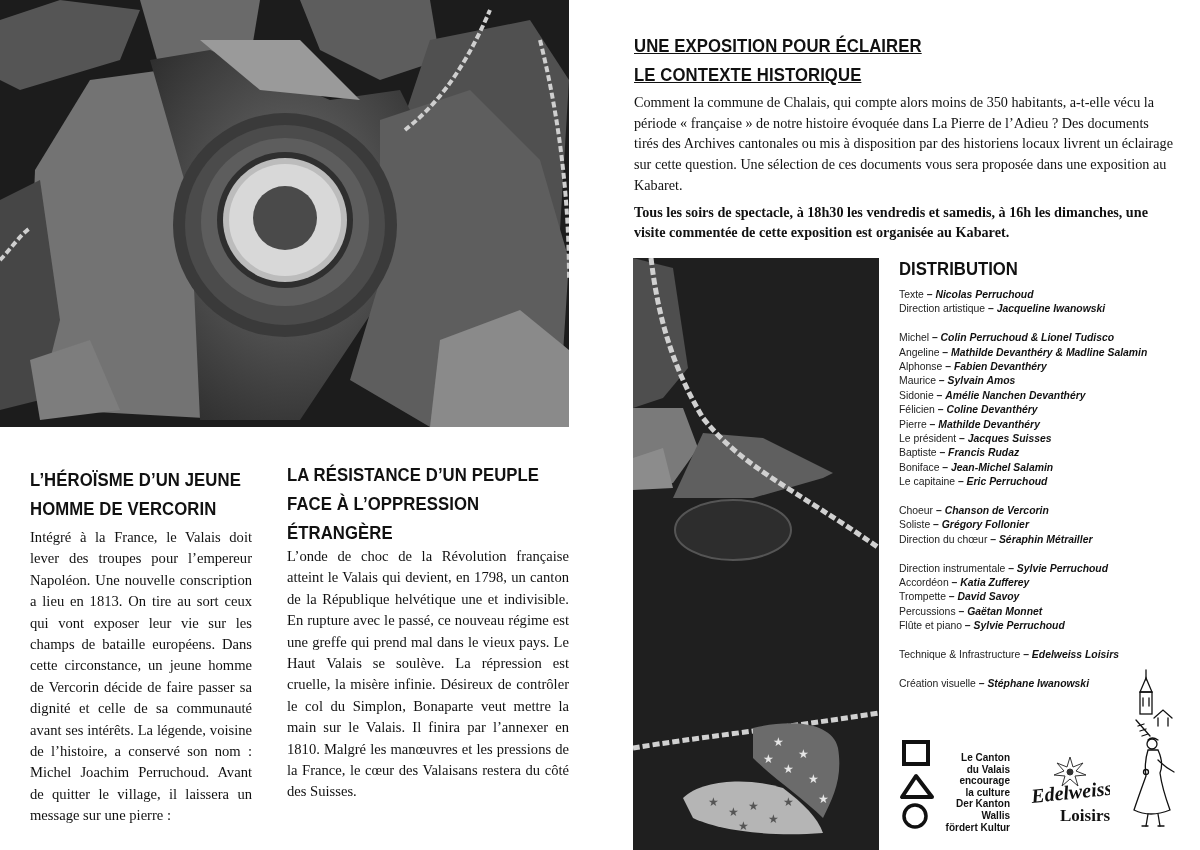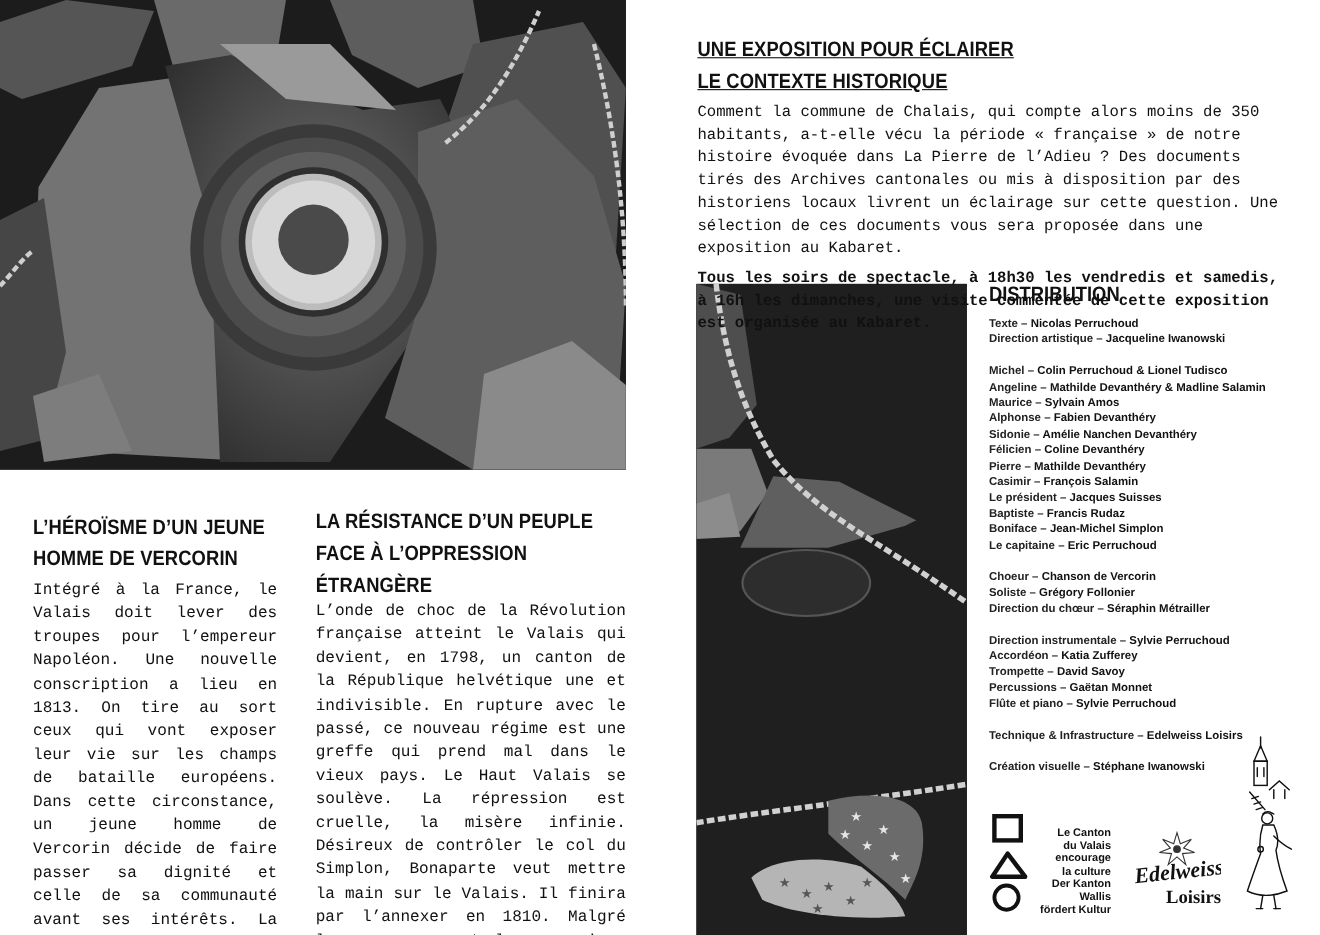--- a/index.html
+++ b/index.html
@@ -13,43 +13,43 @@
   .photo svg { display:block; width:100%; height:100%; }
 
   h2 {
     margin:0; font-weight:700; font-size:19px; line-height:29px;
     text-transform:uppercase; letter-spacing:0.1px;
     font-family:"Liberation Sans", sans-serif;
     transform:scaleX(0.88); transform-origin:left top; white-space:nowrap;
   }
   .col-text {
     font-size:14.6px; line-height:21.4px; text-align:justify;
-    font-family:Liberation Mono, monospace;
+    font-family:Liberation Serif, serif;
   }
 
   #expo-title { left:634px; top:31px;text-decoration:underline; }
   #expo-body { left:634px; top:92px; width:541px; font-size:14.2px; line-height:20.7px; text-align:left; }
   #expo-body p { margin:0; }
   #expo-body p.bold { font-weight:700; margin-top:6px; }
 
   #hero-title { left:30px; top:465px; }
   #hero-body { left:30px; top:527px; width:222px; }
 
   #resist-title { left:287px; top:460px; line-height:27px; }
   #resist-body { left:287px; top:546px; width:282px; }
 
   #dist { left:899px; top:258px; width:300px; }
   #dist h3 { margin:0 0 8px 0; font-size:19px; font-weight:700; line-height:22px;
     transform:scaleX(0.88); transform-origin:left top; }
   .dist-list { list-style:none; margin:0; padding:0; font-size:10.4px; line-height:14.4px; color:#222; }
   .dist-list li { white-space:nowrap; }
   .dist-list li.gap { margin-top:14.4px; }
-  .dist-list .role { font-weight:700; }
+  .dist-list .role { font-weight:400; }
   .dist-list .sep { font-weight:700; }
-  .dist-list .name { font-weight:700; color:#111; }
+  .dist-list .name { font-weight:700; color:#111;font-style:italic; }
 
   #canton-logo { left:898px; top:740px; width:40px; height:90px; }
   #canton-text { left:940px; top:752px; width:70px; text-align:right;
     font-size:10px; line-height:11.6px; font-weight:700; }
   #edelweiss-logo { left:1030px; top:755px; width:80px; height:70px; }
   #sketch { left:1130px; top:668px; width:60px; height:165px; }
 </style>
 </head>
 <body>
 
@@ -141,29 +141,28 @@
   <span>L’onde de choc de la Révolution française atteint le Valais qui devient, en 1798, un canton de la République helvétique une et indivisible. En rupture avec le passé, ce nouveau régime est une greffe qui prend mal dans le vieux pays. Le Haut Valais se soulève. La répression est cruelle, la misère infinie. Désireux de contrôler le col du Simplon, Bonaparte veut mettre la main sur le Valais. Il finira par l’annexer en 1810. Malgré les manœuvres et les pressions de la France, le cœur des Valaisans restera du côté des Suisses.</span>
 </div>
 
 <div class="abs" id="dist">
   <h3>DISTRIBUTION</h3>
   <ul class="dist-list">
     <li><span class="role">Texte</span><span class="sep"> – </span><span class="name">Nicolas Perruchoud</span></li>
     <li><span class="role">Direction artistique</span><span class="sep"> – </span><span class="name">Jacqueline Iwanowski</span></li>
     <li class="gap"><span class="role">Michel</span><span class="sep"> – </span><span class="name">Colin Perruchoud &amp; Lionel Tudisco</span></li>
     <li><span class="role">Angeline</span><span class="sep"> – </span><span class="name">Mathilde Devanthéry &amp; Madline Salamin</span></li>
+    <li><span class="role">Alphonse</span><span class="sep"> – </span><span class="name">Fabien Devanthéry</span></li>
     <li><span class="role">Maurice</span><span class="sep"> – </span><span class="name">Sylvain Amos</span></li>
-    <li><span class="role">Alphonse</span><span class="sep"> – </span><span class="name">Fabien Devanthéry</span></li>
     <li><span class="role">Sidonie</span><span class="sep"> – </span><span class="name">Amélie Nanchen Devanthéry</span></li>
     <li><span class="role">Félicien</span><span class="sep"> – </span><span class="name">Coline Devanthéry</span></li>
     <li><span class="role">Pierre</span><span class="sep"> – </span><span class="name">Mathilde Devanthéry</span></li>
-    <li><span class="role">Casimir</span><span class="sep"> – </span><span class="name">François Salamin</span></li>
     <li><span class="role">Le président</span><span class="sep"> – </span><span class="name">Jacques Suisses</span></li>
     <li><span class="role">Baptiste</span><span class="sep"> – </span><span class="name">Francis Rudaz</span></li>
-    <li><span class="role">Boniface</span><span class="sep"> – </span><span class="name">Jean-Michel Simplon</span></li>
+    <li><span class="role">Boniface</span><span class="sep"> – </span><span class="name">Jean-Michel Salamin</span></li>
     <li><span class="role">Le capitaine</span><span class="sep"> – </span><span class="name">Eric Perruchoud</span></li>
     <li class="gap"><span class="role">Choeur</span><span class="sep"> – </span><span class="name">Chanson de Vercorin</span></li>
     <li><span class="role">Soliste</span><span class="sep"> – </span><span class="name">Grégory Follonier</span></li>
     <li><span class="role">Direction du chœur</span><span class="sep"> – </span><span class="name">Séraphin Métrailler</span></li>
     <li class="gap"><span class="role">Direction instrumentale</span><span class="sep"> – </span><span class="name">Sylvie Perruchoud</span></li>
     <li><span class="role">Accordéon</span><span class="sep"> – </span><span class="name">Katia Zufferey</span></li>
     <li><span class="role">Trompette</span><span class="sep"> – </span><span class="name">David Savoy</span></li>
     <li><span class="role">Percussions</span><span class="sep"> – </span><span class="name">Gaëtan Monnet</span></li>
     <li><span class="role">Flûte et piano</span><span class="sep"> – </span><span class="name">Sylvie Perruchoud</span></li>
     <li class="gap"><span class="role">Technique &amp; Infrastructure</span><span class="sep"> – </span><span class="name">Edelweiss Loisirs</span></li>

